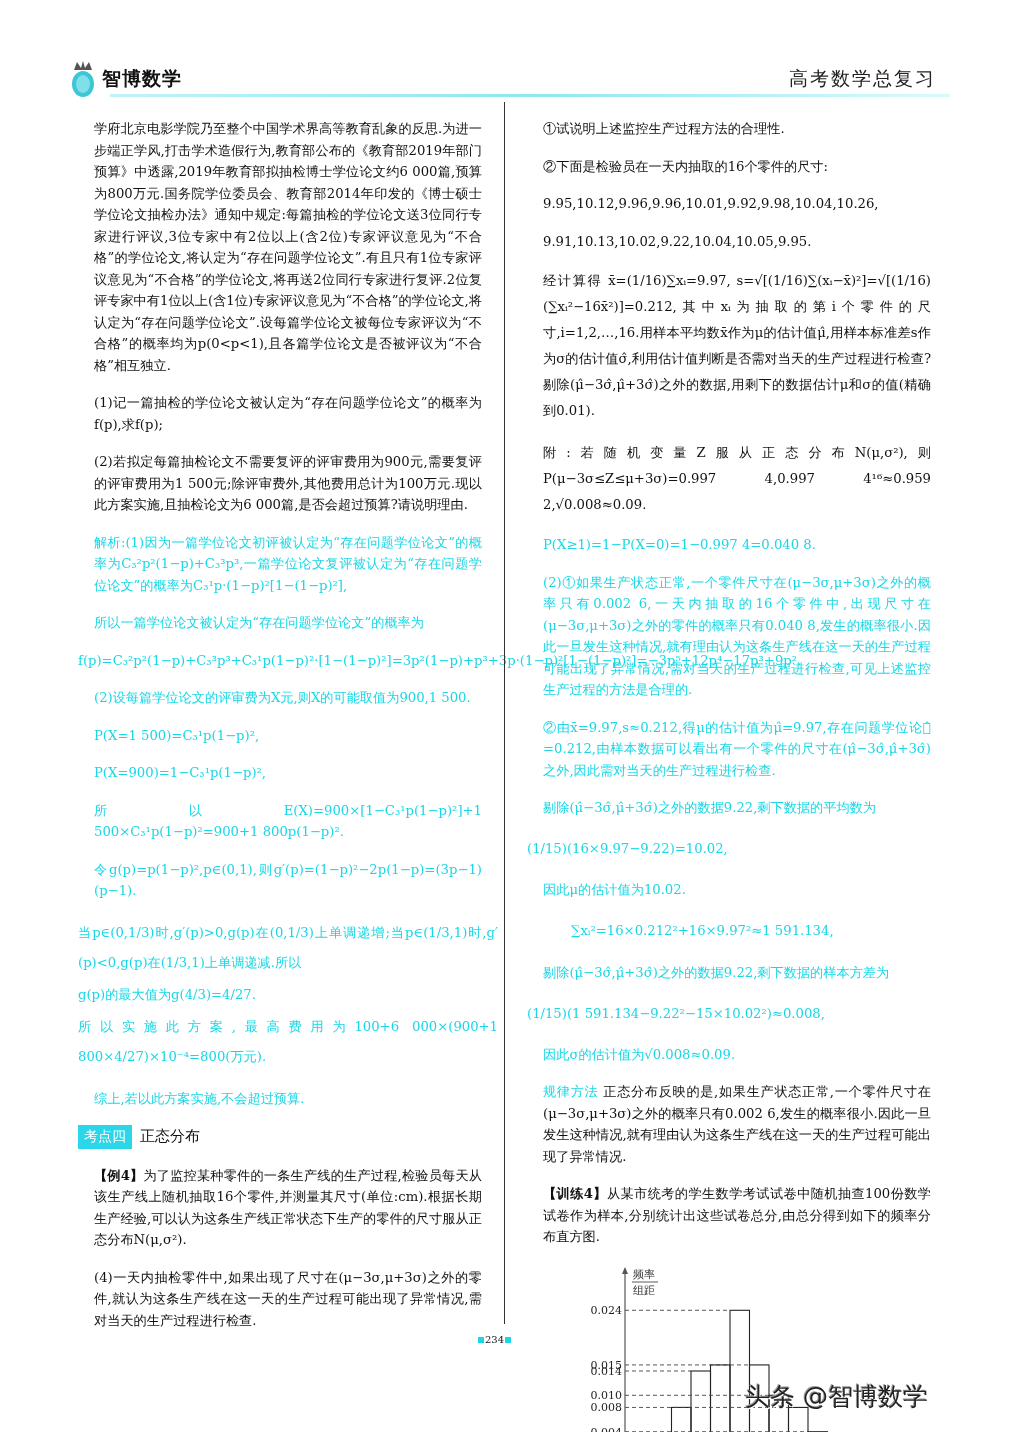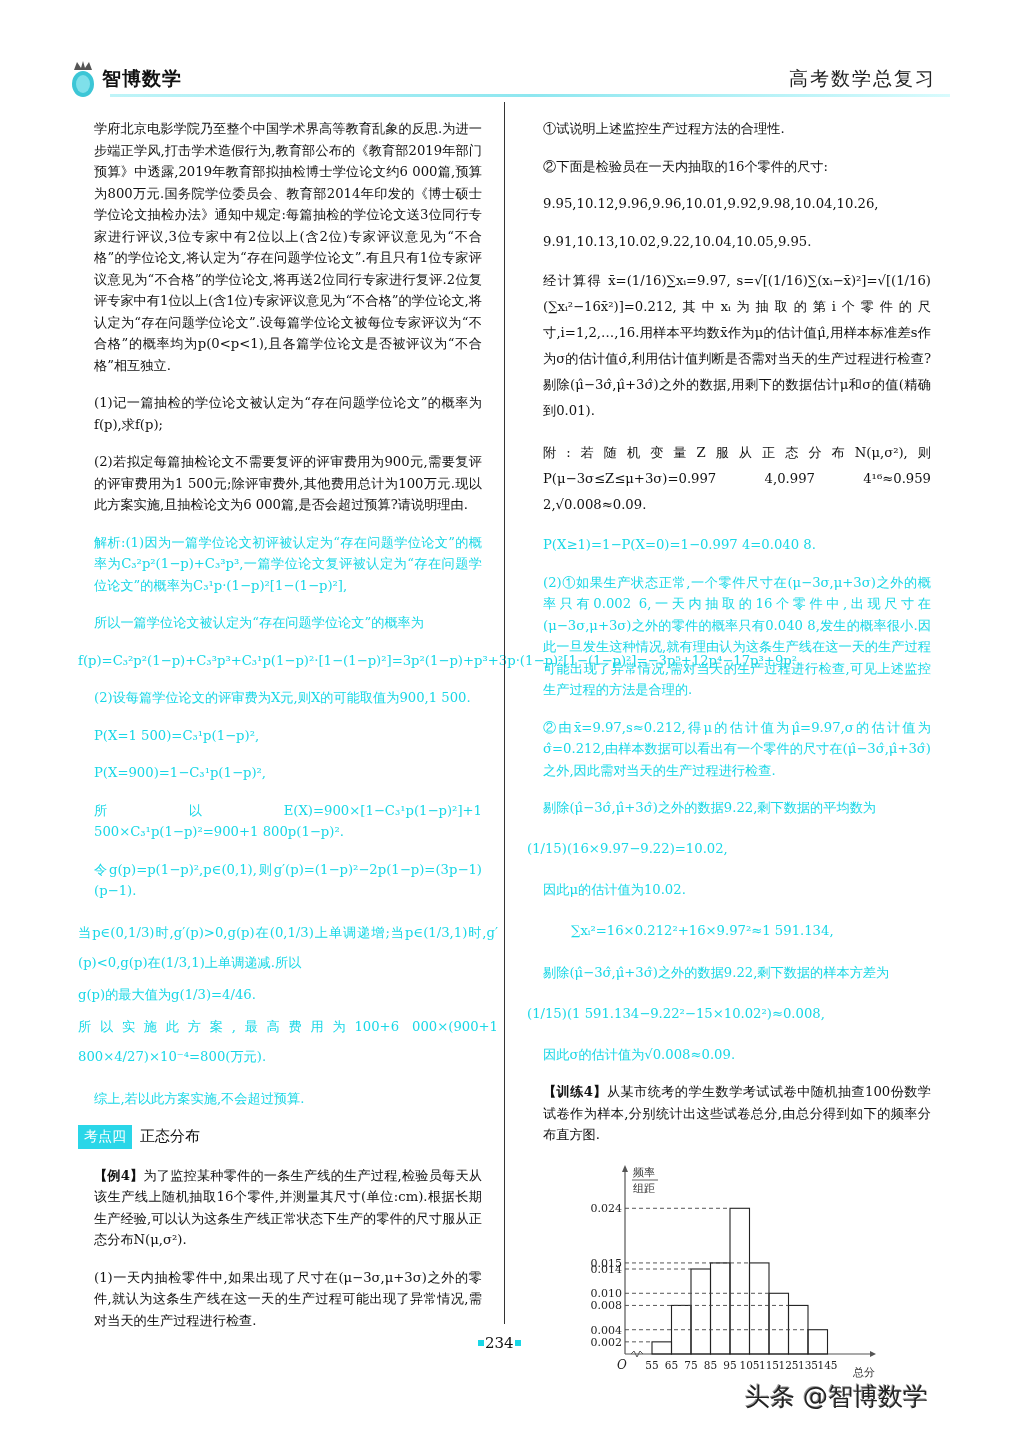--- a/index.html
+++ b/index.html
@@ -17,21 +17,21 @@
   .col-left { left: 78px; }
   .col-right { left: 527px; }
   .divider { position: absolute; left: 504px; top: 102px; width: 1px; height: 1222px; background: #333; }
   .p { margin: 16px; text-align: justify; }
   .cyan { color: #19d7e6; }
   .kaodian { margin-top: 4px; display: flex; align-items: center; gap: 8px; }
   .kaodian-badge { background: #2ad6e8; color: #fff; font-family: "DejaVu Sans", sans-serif;
                    font-size: 14px; padding: 1px 6px; }
   .kaodian-title { font-family: "DejaVu Sans", sans-serif; font-size: 15px; }
   .chart-wrap { position: relative; width: 320px; height: 220px; margin: 4px 0 0 38px; }
-  .page-num { position: absolute; left: 478px; top: 1334px; font-size: 15px; display: flex; align-items: center; gap: 1px; }
+  .page-num { position: absolute; left: 478px; top: 1334px; font-size: 10px; display: flex; align-items: center; gap: 1px; }
   .sq { width: 6px; height: 6px; background: #19d7e6; display: inline-block; }
   .watermark { position: absolute; left: 745px; top: 1380px; font-family: "DejaVu Sans", sans-serif;
                font-size: 25px; color: #222; text-shadow: 1px 1px 0 #fff, -1px -1px 0 #999; }
   .mathline { margin: 2px 0; }
 </style>
 </head>
 <body>
 
 <div class="header">
   <svg class="logo-icon" viewBox="0 0 30 38">
@@ -51,55 +51,58 @@
   <div class="cyan">
     <p class="p">解析:(1)因为一篇学位论文初评被认定为“存在问题学位论文”的概率为C₃²p²(1−p)+C₃³p³,一篇学位论文复评被认定为“存在问题学位论文”的概率为C₃¹p·(1−p)²[1−(1−p)²],</p>
     <p class="p">所以一篇学位论文被认定为“存在问题学位论文”的概率为</p>
     <p class="p mathline">f(p)=C₃²p²(1−p)+C₃³p³+C₃¹p(1−p)²·[1−(1−p)²]=3p²(1−p)+p³+3p·(1−p)²[1−(1−p)²]=−3p⁵+12p⁴−17p³+9p².</p>
     <p class="p">(2)设每篇学位论文的评审费为X元,则X的可能取值为900,1 500.</p>
     <p class="p">P(X=1 500)=C₃¹p(1−p)²,</p>
     <p class="p">P(X=900)=1−C₃¹p(1−p)²,</p>
     <p class="p">所以E(X)=900×[1−C₃¹p(1−p)²]+1 500×C₃¹p(1−p)²=900+1 800p(1−p)².</p>
     <p class="p">令g(p)=p(1−p)²,p∈(0,1),则g′(p)=(1−p)²−2p(1−p)=(3p−1)(p−1).</p>
     <p class="p mathline" style="line-height:30px">当p∈(0,1/3)时,g′(p)&gt;0,g(p)在(0,1/3)上单调递增;当p∈(1/3,1)时,g′(p)&lt;0,g(p)在(1/3,1)上单调递减.所以</p>
-    <p class="p mathline" style="line-height:30px">g(p)的最大值为g(1/3)=4/46.</p>
+    <p class="p mathline" style="line-height:30px">g(p)的最大值为g(4/3)=4/27.</p>
     <p class="p mathline" style="line-height:30px">所以实施此方案,最高费用为100+6 000×(900+1 800×4/27)×10⁻⁴=800(万元).</p>
     <p class="p">综上,若以此方案实施,不会超过预算.</p>
   </div>
   <div class="kaodian">
     <span class="kaodian-badge">考点四</span>
     <span class="kaodian-title">正态分布</span>
   </div>
   <p class="p">
     <b>【例4】</b><span>为了监控某种零件的一条生产线的生产过程,检验员每天从该生产线上随机抽取16个零件,并测量其尺寸(单位:cm).根据长期生产经验,可以认为这条生产线正常状态下生产的零件的尺寸服从正态分布N(μ,σ²).</span>
   </p>
-  <p class="p">(1)一天内抽检零件中,如果出现了尺寸在(μ−3σ,μ+3σ)之外的零件,就认为这条生产线在这一天的生产过程可能出现了异常情况,需对当天的生产过程进行检查.</p>
+  <p class="p">(4)一天内抽检零件中,如果出现了尺寸在(μ−3σ,μ+3σ)之外的零件,就认为这条生产线在这一天的生产过程可能出现了异常情况,需对当天的生产过程进行检查.</p>
 </div>
 
 <div class="divider"></div>
 
 <div class="col col-right">
   <p class="p">①试说明上述监控生产过程方法的合理性.</p>
   <p class="p">②下面是检验员在一天内抽取的16个零件的尺寸:</p>
   <p class="p">9.95,10.12,9.96,9.96,10.01,9.92,9.98,10.04,10.26,</p>
   <p class="p">9.91,10.13,10.02,9.22,10.04,10.05,9.95.</p>
   <p class="p" style="line-height:26px">经计算得 x̄=(1/16)∑xᵢ=9.97, s=√[(1/16)∑(xᵢ−x̄)²]=√[(1/16)(∑xᵢ²−16x̄²)]=0.212,其中xᵢ为抽取的第i个零件的尺寸,i=1,2,…,16.用样本平均数x̄作为μ的估计值μ̂,用样本标准差s作为σ的估计值σ̂,利用估计值判断是否需对当天的生产过程进行检查?剔除(μ̂−3σ̂,μ̂+3σ̂)之外的数据,用剩下的数据估计μ和σ的值(精确到0.01).</p>
   <p class="p" style="line-height:26px">附:若随机变量Z服从正态分布N(μ,σ²),则P(μ−3σ≤Z≤μ+3σ)=0.997 4,0.997 4¹⁶≈0.959 2,√0.008≈0.09.</p>
   <div class="cyan">
     <p class="p">P(X≥1)=1−P(X=0)=1−0.997 4=0.040 8.</p>
     <p class="p">(2)①如果生产状态正常,一个零件尺寸在(μ−3σ,μ+3σ)之外的概率只有0.002 6,一天内抽取的16个零件中,出现尺寸在(μ−3σ,μ+3σ)之外的零件的概率只有0.040 8,发生的概率很小.因此一旦发生这种情况,就有理由认为这条生产线在这一天的生产过程可能出现了异常情况,需对当天的生产过程进行检查,可见上述监控生产过程的方法是合理的.</p>
-    <p class="p">②由x̄=9.97,s≈0.212,得μ的估计值为μ̂=9.97,σ的估计值为σ̂=0.212,由样本数据可以看出有一个零件的尺寸在(μ̂−3σ̂,μ̂+3σ̂)之外,因此需对当天的生产过程进行检查.</p>
+    <p class="p">②由x̄=9.97,s≈0.212,得μ的估计值为μ̂=9.97,存在问题学位论文̂=0.212,由样本数据可以看出有一个零件的尺寸在(μ̂−3σ̂,μ̂+3σ̂)之外,因此需对当天的生产过程进行检查.</p>
     <p class="p">剔除(μ̂−3σ̂,μ̂+3σ̂)之外的数据9.22,剩下数据的平均数为</p>
     <p class="p mathline" style="line-height:28px">(1/15)(16×9.97−9.22)=10.02,</p>
     <p class="p">因此μ的估计值为10.02.</p>
     <p class="p mathline" style="line-height:30px;padding-left:44px">∑xᵢ²=16×0.212²+16×9.97²≈1 591.134,</p>
     <p class="p">剔除(μ̂−3σ̂,μ̂+3σ̂)之外的数据9.22,剩下数据的样本方差为</p>
     <p class="p mathline" style="line-height:28px">(1/15)(1 591.134−9.22²−15×10.02²)≈0.008,</p>
     <p class="p">因此σ的估计值为√0.008≈0.09.</p>
   </div>
+  <p class="p">
+    <span class="cyan">规律方法</span>&nbsp;<span>正态分布反映的是,如果生产状态正常,一个零件尺寸在(μ−3σ,μ+3σ)之外的概率只有0.002 6,发生的概率很小.因此一旦发生这种情况,就有理由认为这条生产线在这一天的生产过程可能出现了异常情况.</span>
+  </p>
   <p class="p">
     <b>【训练4】</b><span>从某市统考的学生数学考试试卷中随机抽查100份数学试卷作为样本,分别统计出这些试卷总分,由总分得到如下的频率分布直方图.</span>
   </p>
 
   <div class="chart-wrap">
     <svg id="hist" width="320" height="220" viewBox="0 0 320 220">
         <line x1="60" y1="192" x2="305" y2="192" stroke="#555" stroke-width="1.2"></line>
         <polygon points="305,189 311,192 305,195" fill="#555"></polygon>
         <line x1="60" y1="192" x2="60" y2="8" stroke="#555" stroke-width="1.2"></line>
         <polygon points="57,10 60,3 63,10" fill="#555"></polygon>

